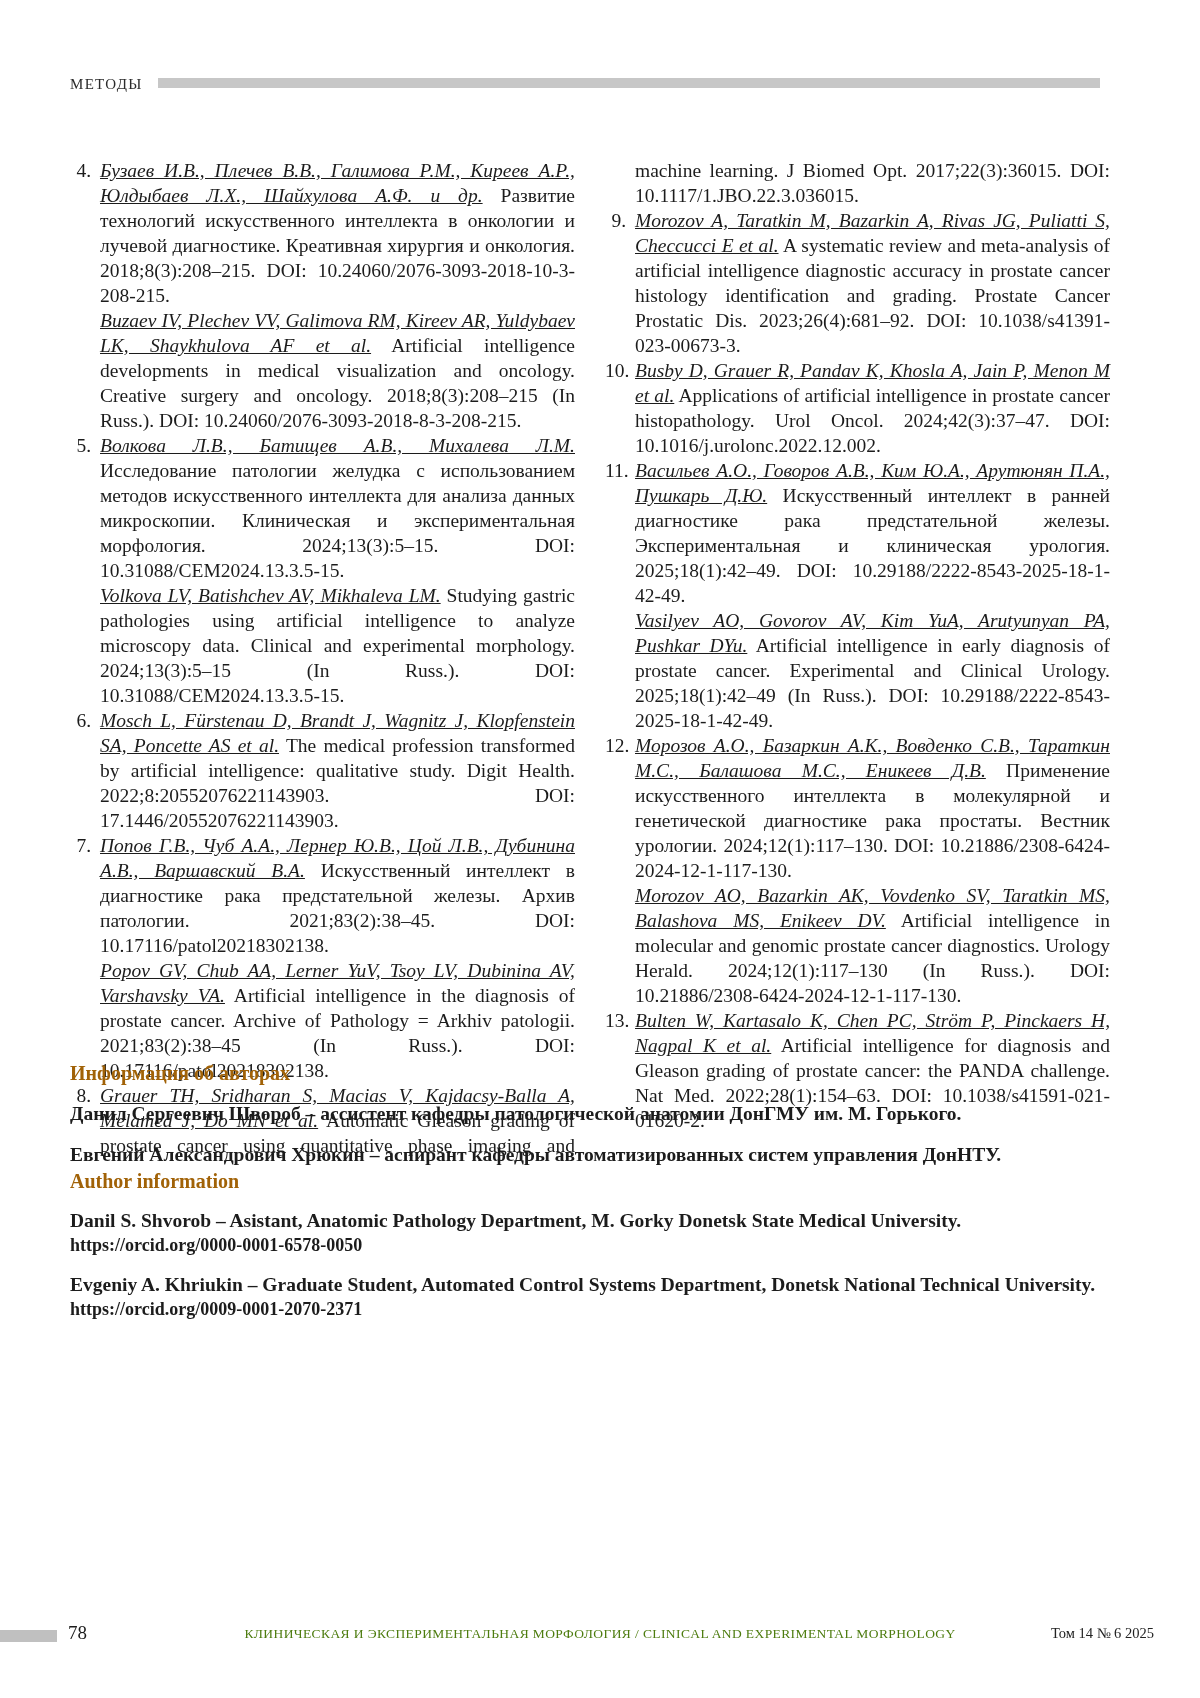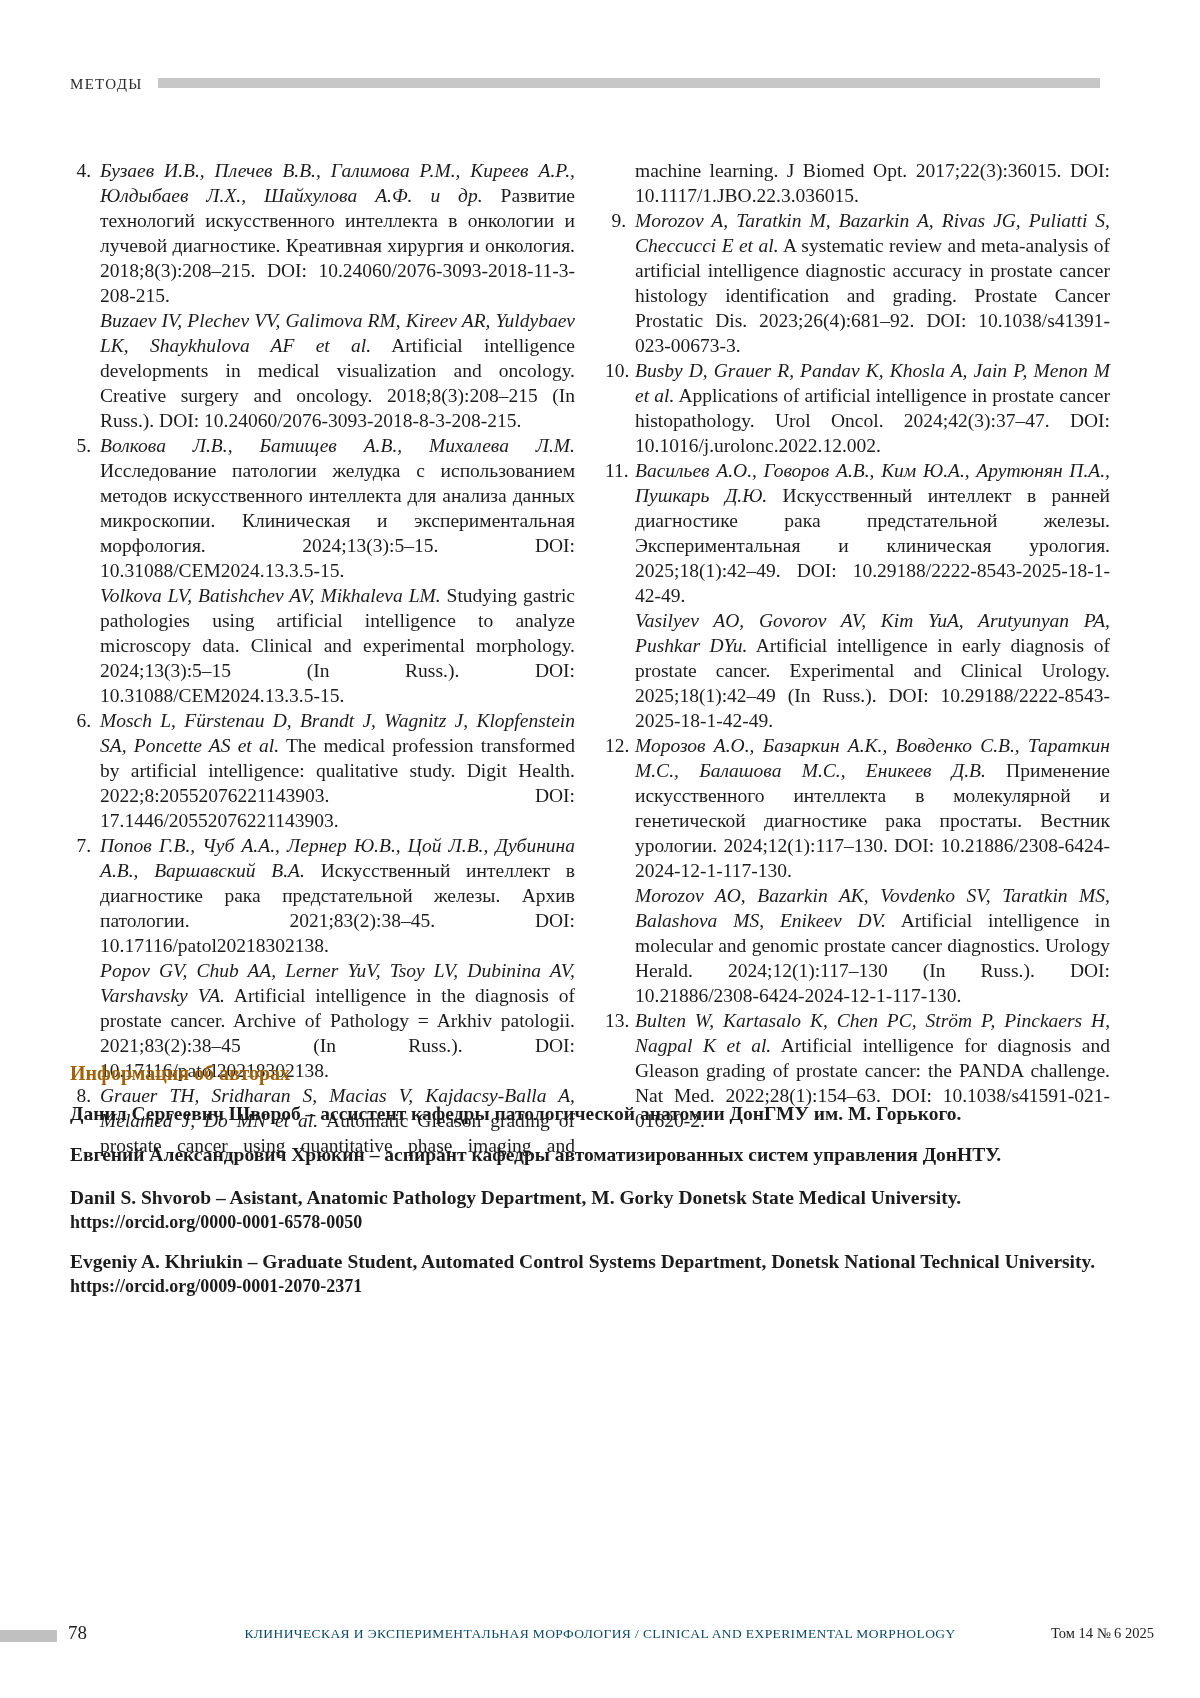--- a/index.html
+++ b/index.html
@@ -26,56 +26,56 @@
   
   .refs-wrap { position: absolute; left: 70px; top: 158px; width: 1040px; }
   .refs {
     margin: 0; padding: 0; list-style: none;
     column-count: 2; column-gap: 30px;
     font-size: 19.5px; line-height: 25px; text-align: justify;
   }
   .ref { position: relative; padding-left: 30px; }
   .ref-num { position: absolute; left: 0; top: 0; width: 21px; text-align: right; }
   .ref-para { margin: 0; }
-  .it { font-style: italic; }
+  .it { font-style: italic; text-decoration: underline; }
 
   
   .authors { position: absolute; left: 70px; width: 1040px; }
   .authors-ru { top: 1062px; }
   .authors-en { top: 1170px; }
   .authors h2 { margin: 0 0 14px 0; font-size: 20px; font-weight: bold; color: #a16207; }
   .author-line { margin: 16px 0 9px 0; font-size: 19.5px; line-height: 25px; font-weight: bold; }
   .authors-en .author-line { margin-bottom: 14px; line-height: 24px; }
   .orcid { font-size: 18px; }
 
   
   .pagefoot { position: absolute; left: 0; top: 1620px; width: 1200px; height: 32px; }
   .foot-bar { position: absolute; left: 0; top: 10px; width: 57px; height: 12px; background: #c0c0c0; }
   .foot-num { position: absolute; left: 68px; top: 2px; font-size: 19px; }
   .foot-title {
     position: absolute; left: 0; right: 0; top: 6px; text-align: center;
-    font-size: 13.5px; letter-spacing: 0.4px; color: #0c4a6e; white-space: nowrap;
+    font-size: 13.5px; letter-spacing: 0.4px; color: #4d7c0f; white-space: nowrap;
   }
   .foot-issue { position: absolute; right: 46px; top: 5px; font-size: 14.5px; color: #222; }
 </style>
 </head>
 <body>
 
 <div class="page">
 
   <header class="runhead">
     <span class="runhead-label">МЕТОДЫ</span>
     <span class="runhead-bar"></span>
   </header>
 
   <section class="refs-wrap">
     <ol class="refs">
         <li class="ref">
           <span class="ref-num">4.</span>
-          <p class="ref-para"><span class="it">Бузаев И.В., Плечев В.В., Галимова Р.М., Киреев А.Р., Юлдыбаев Л.Х., Шайхулова А.Ф. и др.</span> <span class="rm">Развитие технологий искусственного интеллекта в онкологии и лучевой диагностике. Креативная хирургия и онкология. 2018;8(3):208–215. DOI: 10.24060/2076-3093-2018-11-3-208-215.</span></p>
+          <p class="ref-para"><span class="it">Бузаев И.В., Плечев В.В., Галимова Р.М., Киреев А.Р., Юлдыбаев Л.Х., Шайхулова А.Ф. и др.</span> <span class="rm">Развитие технологий искусственного интеллекта в онкологии и лучевой диагностике. Креативная хирургия и онкология. 2018;8(3):208–215. DOI: 10.24060/2076-3093-2018-10-3-208-215.</span></p>
           <p class="ref-para"><span class="it">Buzaev IV, Plechev VV, Galimova RM, Kireev AR, Yuldybaev LK, Shaykhulova AF et al.</span> <span class="rm">Artificial intelligence developments in medical visualization and oncology. Creative surgery and oncology. 2018;8(3):208–215 (In Russ.). DOI: 10.24060/2076-3093-2018-8-3-208-215.</span></p>
         </li>
         <li class="ref">
           <span class="ref-num">5.</span>
           <p class="ref-para"><span class="it">Волкова Л.В., Батищев А.В., Михалева Л.М.</span> <span class="rm">Исследование патологии желудка с использованием методов искусственного интеллекта для анализа данных микроскопии. Клиническая и экспериментальная морфология. 2024;13(3):5–15. DOI: 10.31088/CEM2024.13.3.5-15.</span></p>
           <p class="ref-para"><span class="it">Volkova LV, Batishchev AV, Mikhaleva LM.</span> <span class="rm">Studying gastric pathologies using artificial intelligence to analyze microscopy data. Clinical and experimental morphology. 2024;13(3):5–15 (In Russ.). DOI: 10.31088/CEM2024.13.3.5-15.</span></p>
         </li>
         <li class="ref">
           <span class="ref-num">6.</span>
           <p class="ref-para"><span class="it">Mosch L, Fürstenau D, Brandt J, Wagnitz J, Klopfenstein SA, Poncette AS et al.</span> <span class="rm">The medical profession transformed by artificial intelligence: qualitative study. Digit Health. 2022;8:20552076221143903. DOI: 17.1446/20552076221143903.</span></p>
@@ -114,20 +114,21 @@
       </ol>
   </section>
 
   <section class="authors authors-ru">
     <h2>Информация об авторах</h2>
     <p class="author-line">Данил Сергеевич Швороб – ассистент кафедры патологической анатомии ДонГМУ им. М. Горького.</p>
     <p class="author-line">Евгений Александрович Хрюкин – аспирант кафедры автоматизированных систем управления ДонНТУ.</p>
   </section>
 
   <section class="authors authors-en">
+    <h2>Author information</h2>
     <p class="author-line">
       <span>Danil S. Shvorob – Asistant, Anatomic Pathology Department, M. Gorky Donetsk State Medical University.</span><br>
       <span class="orcid">https://orcid.org/0000-0001-6578-0050</span>
     </p>
     <p class="author-line">
       <span>Evgeniy A. Khriukin – Graduate Student, Automated Control Systems Department, Donetsk National Technical University.</span><br>
       <span class="orcid">https://orcid.org/0009-0001-2070-2371</span>
     </p>
   </section>
 

